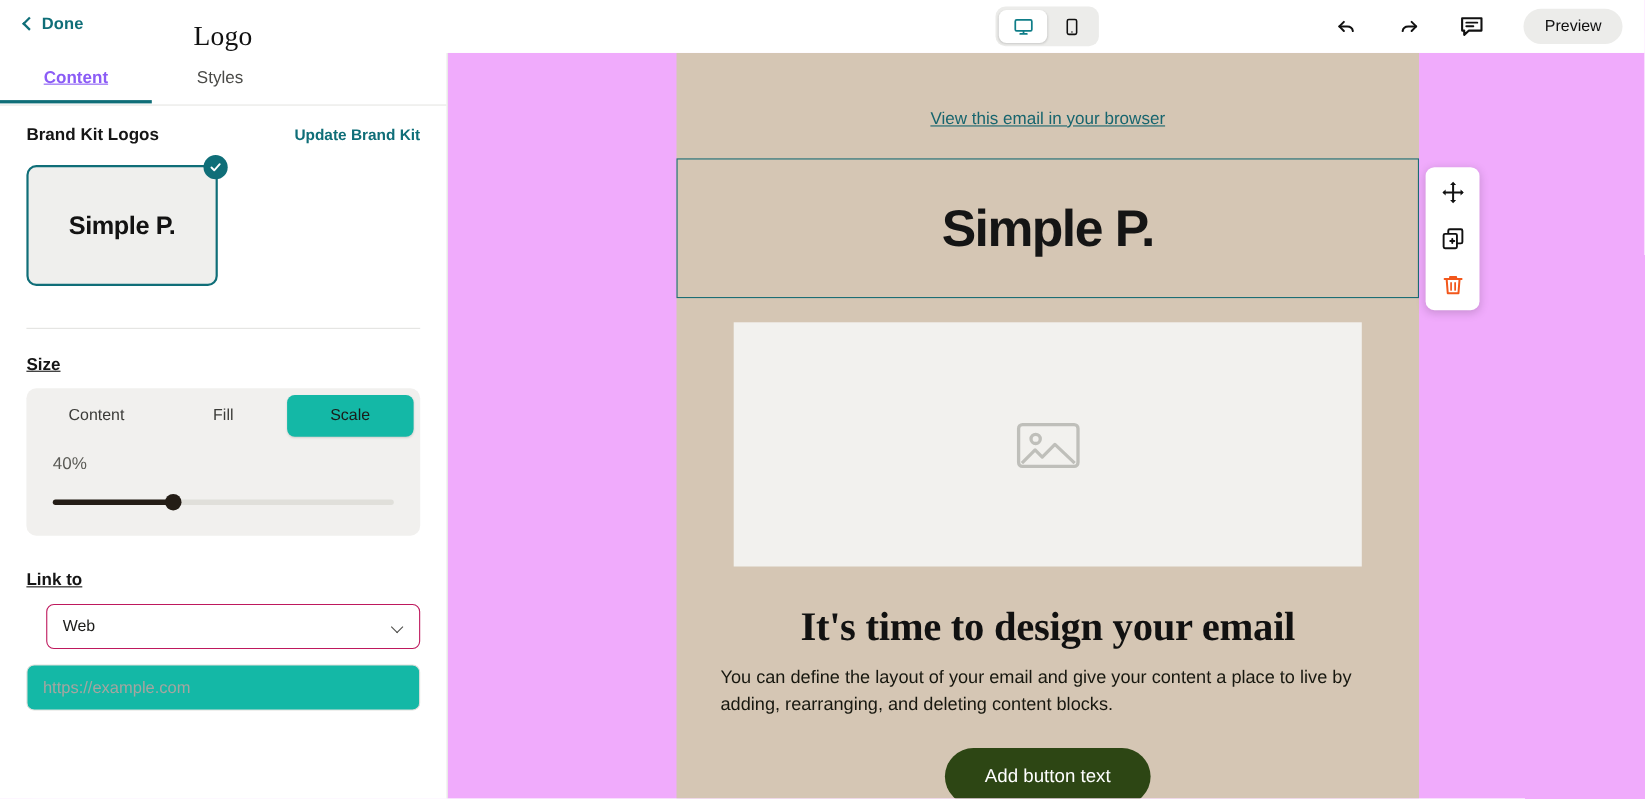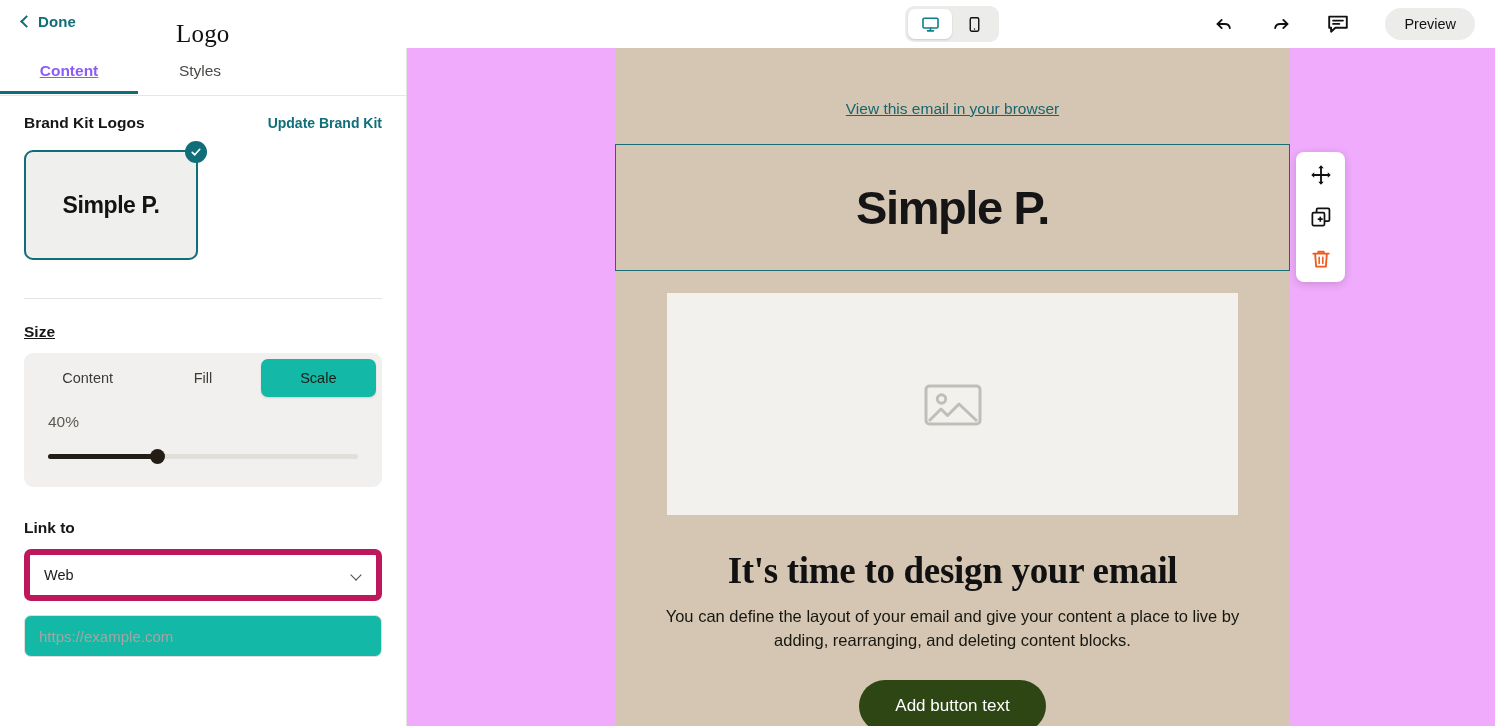--- a/index.html
+++ b/index.html
@@ -267,35 +267,36 @@
   .slider-thumb {
     position: absolute;
     left: 35%; top: 0px;
     width: 15px; height: 15px;
     margin-left: -7px;
     background: #241d16;
     border-radius: 50%;
     cursor: grab;
   }
 
-  .linkto-label { margin-top: 32px; }
+  .linkto-label { margin-top: 32px; text-decoration: underline; }
 
   .select-field {
     margin-top: 12px;
     position: relative;
-    height: 52px;
-    border: 6px solid #be185d;
+    height: 41px;
+    border: 1px solid #be185d;
     border-radius: 7px;
     background: #ffffff;
     display: flex;
     align-items: center;
     padding: 0 14px;
     font-size: 14.5px;
     color: #1b1b19;
     cursor: pointer;
+    margin-left: 18px;
   }
   .chev-down {
     position: absolute;
     right: 16px; top: 16px;
     width: 8px; height: 8px;
     border-right: 1.7px solid #4a4a47;
     border-bottom: 1.7px solid #4a4a47;
     transform: rotate(45deg);
   }
   .text-field {
@@ -371,21 +372,20 @@
     margin: 34px 30px 0 30px;
     text-align: center;
     font-family: "Liberation Serif", serif;
     font-weight: 700;
     font-size: 37px;
     color: #111111;
     letter-spacing: -.3px;
   }
   .email-body {
     margin: 12px 40px 0 40px;
-    text-align: center;
     font-size: 16.5px;
     line-height: 24px;
     color: #17170f;
   }
   .cta-wrap {
     margin-top: 28px;
     display: flex;
     justify-content: center;
     padding-bottom: 40px;
   }

